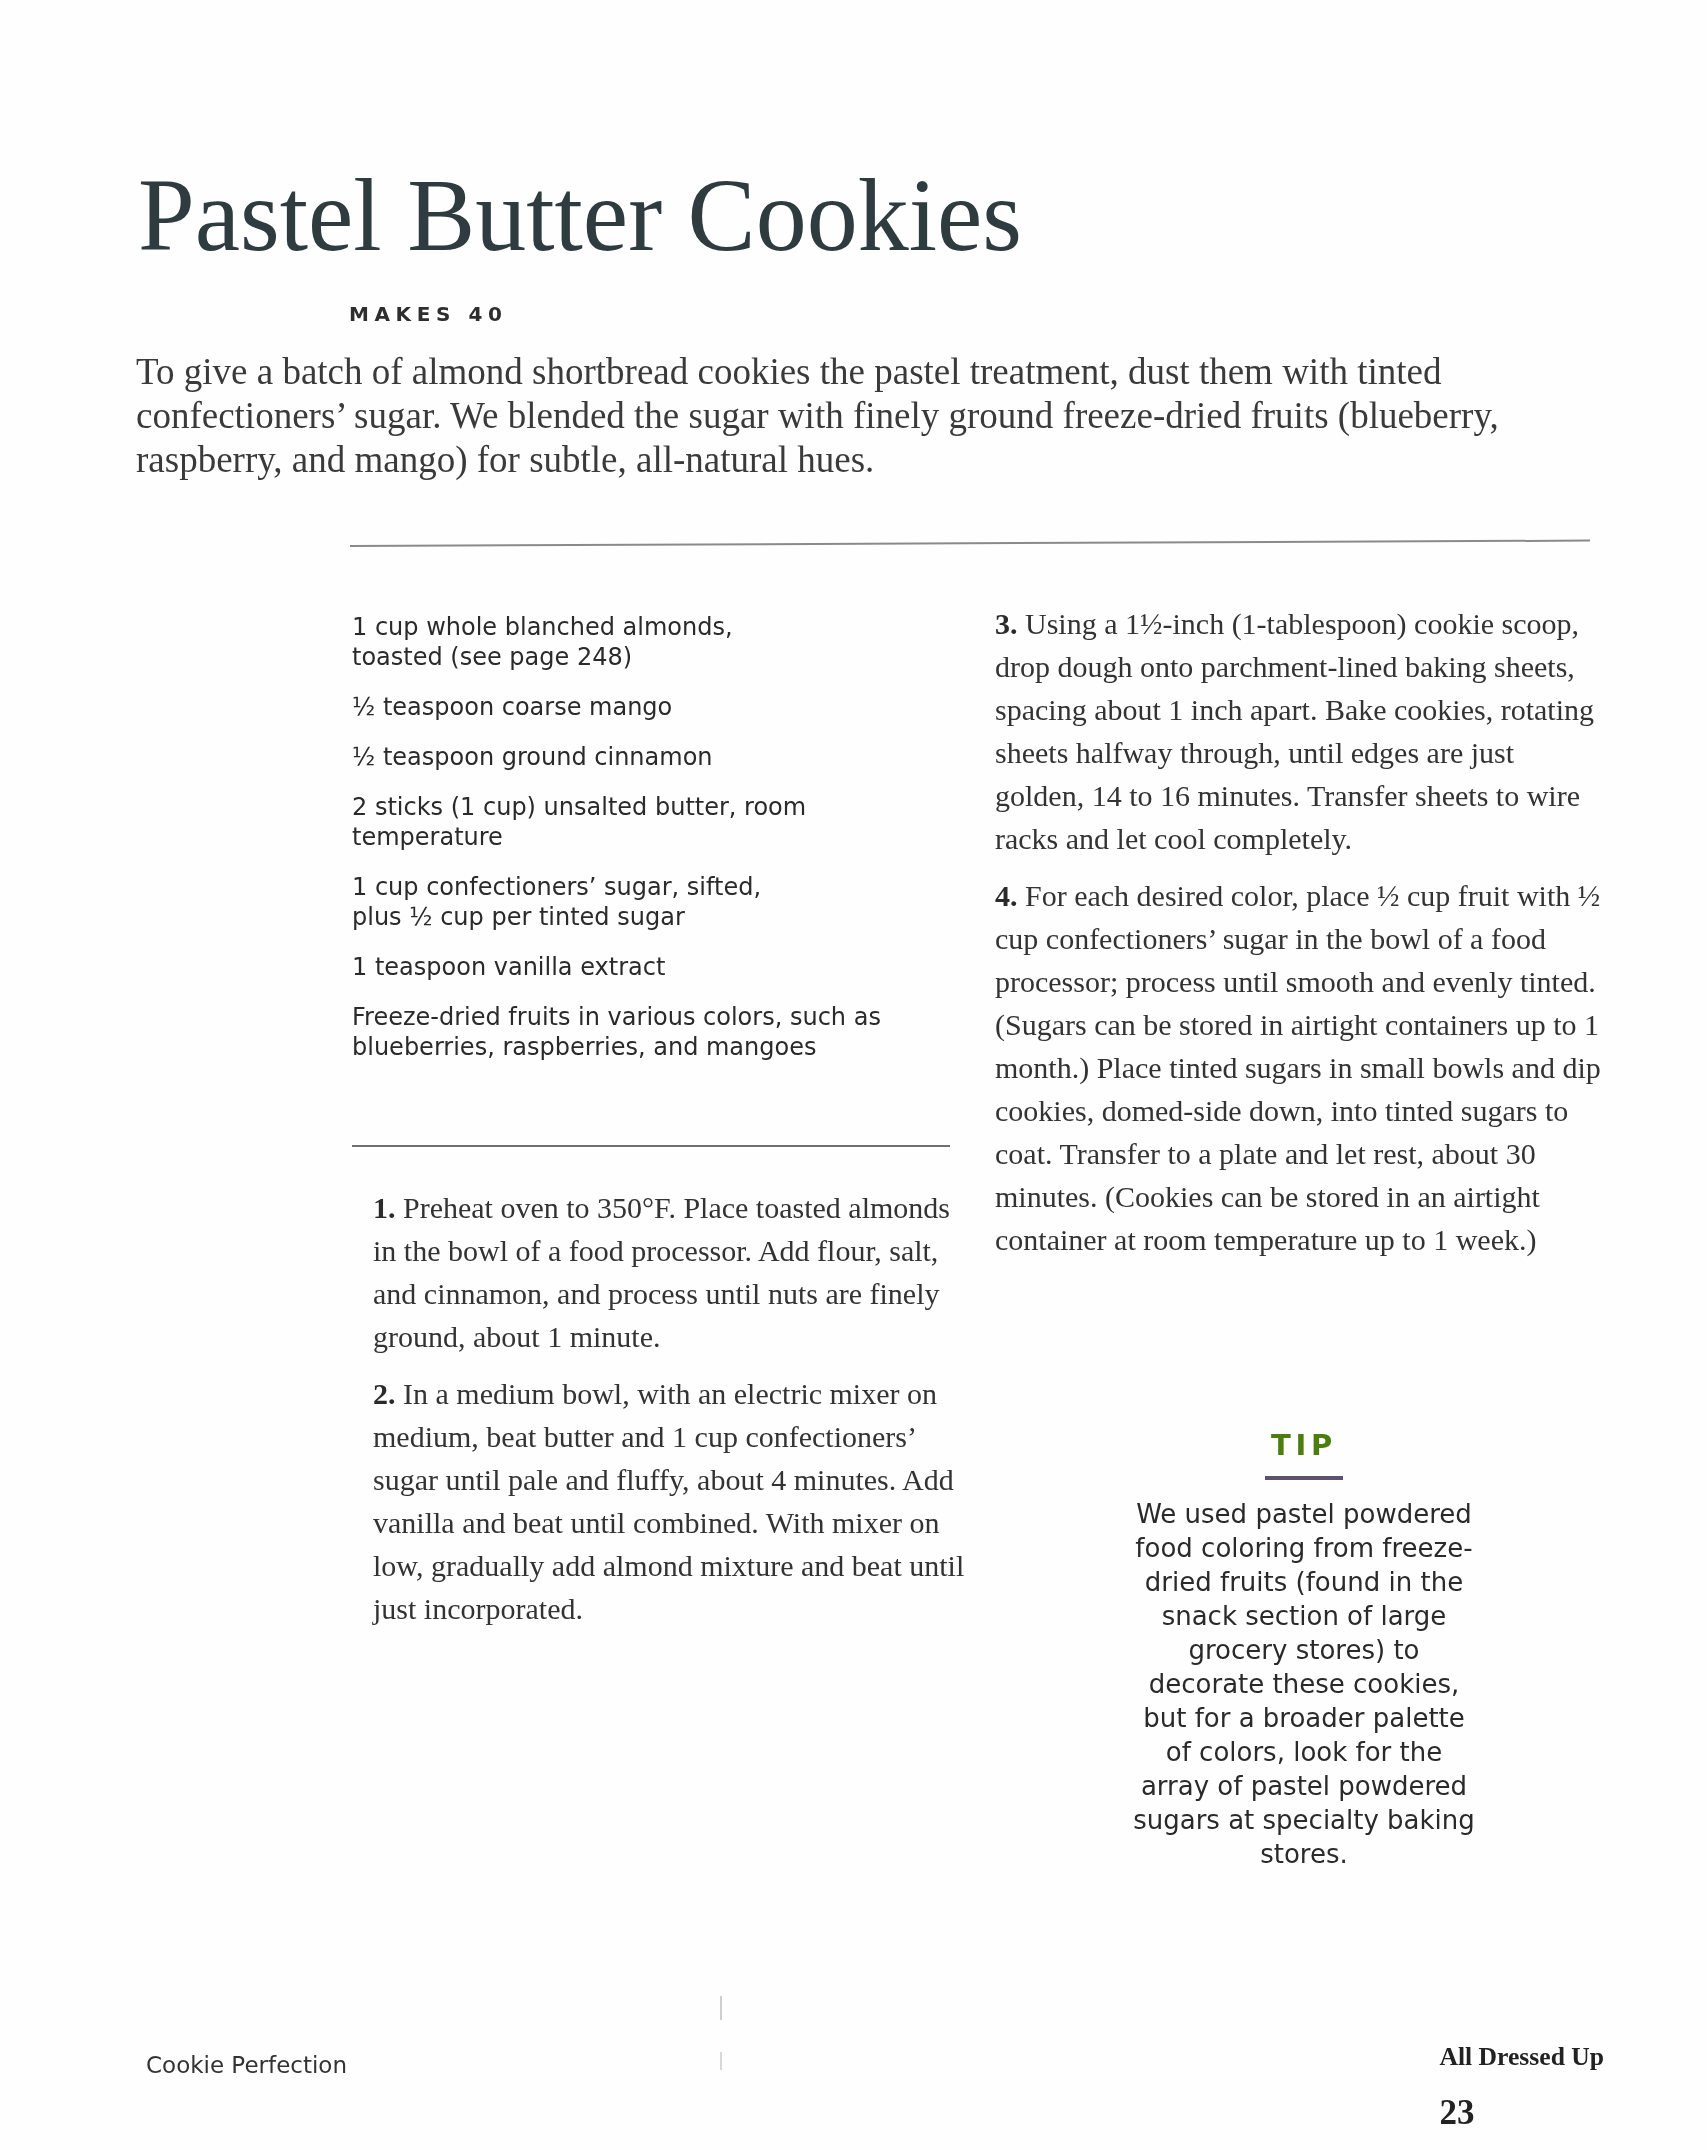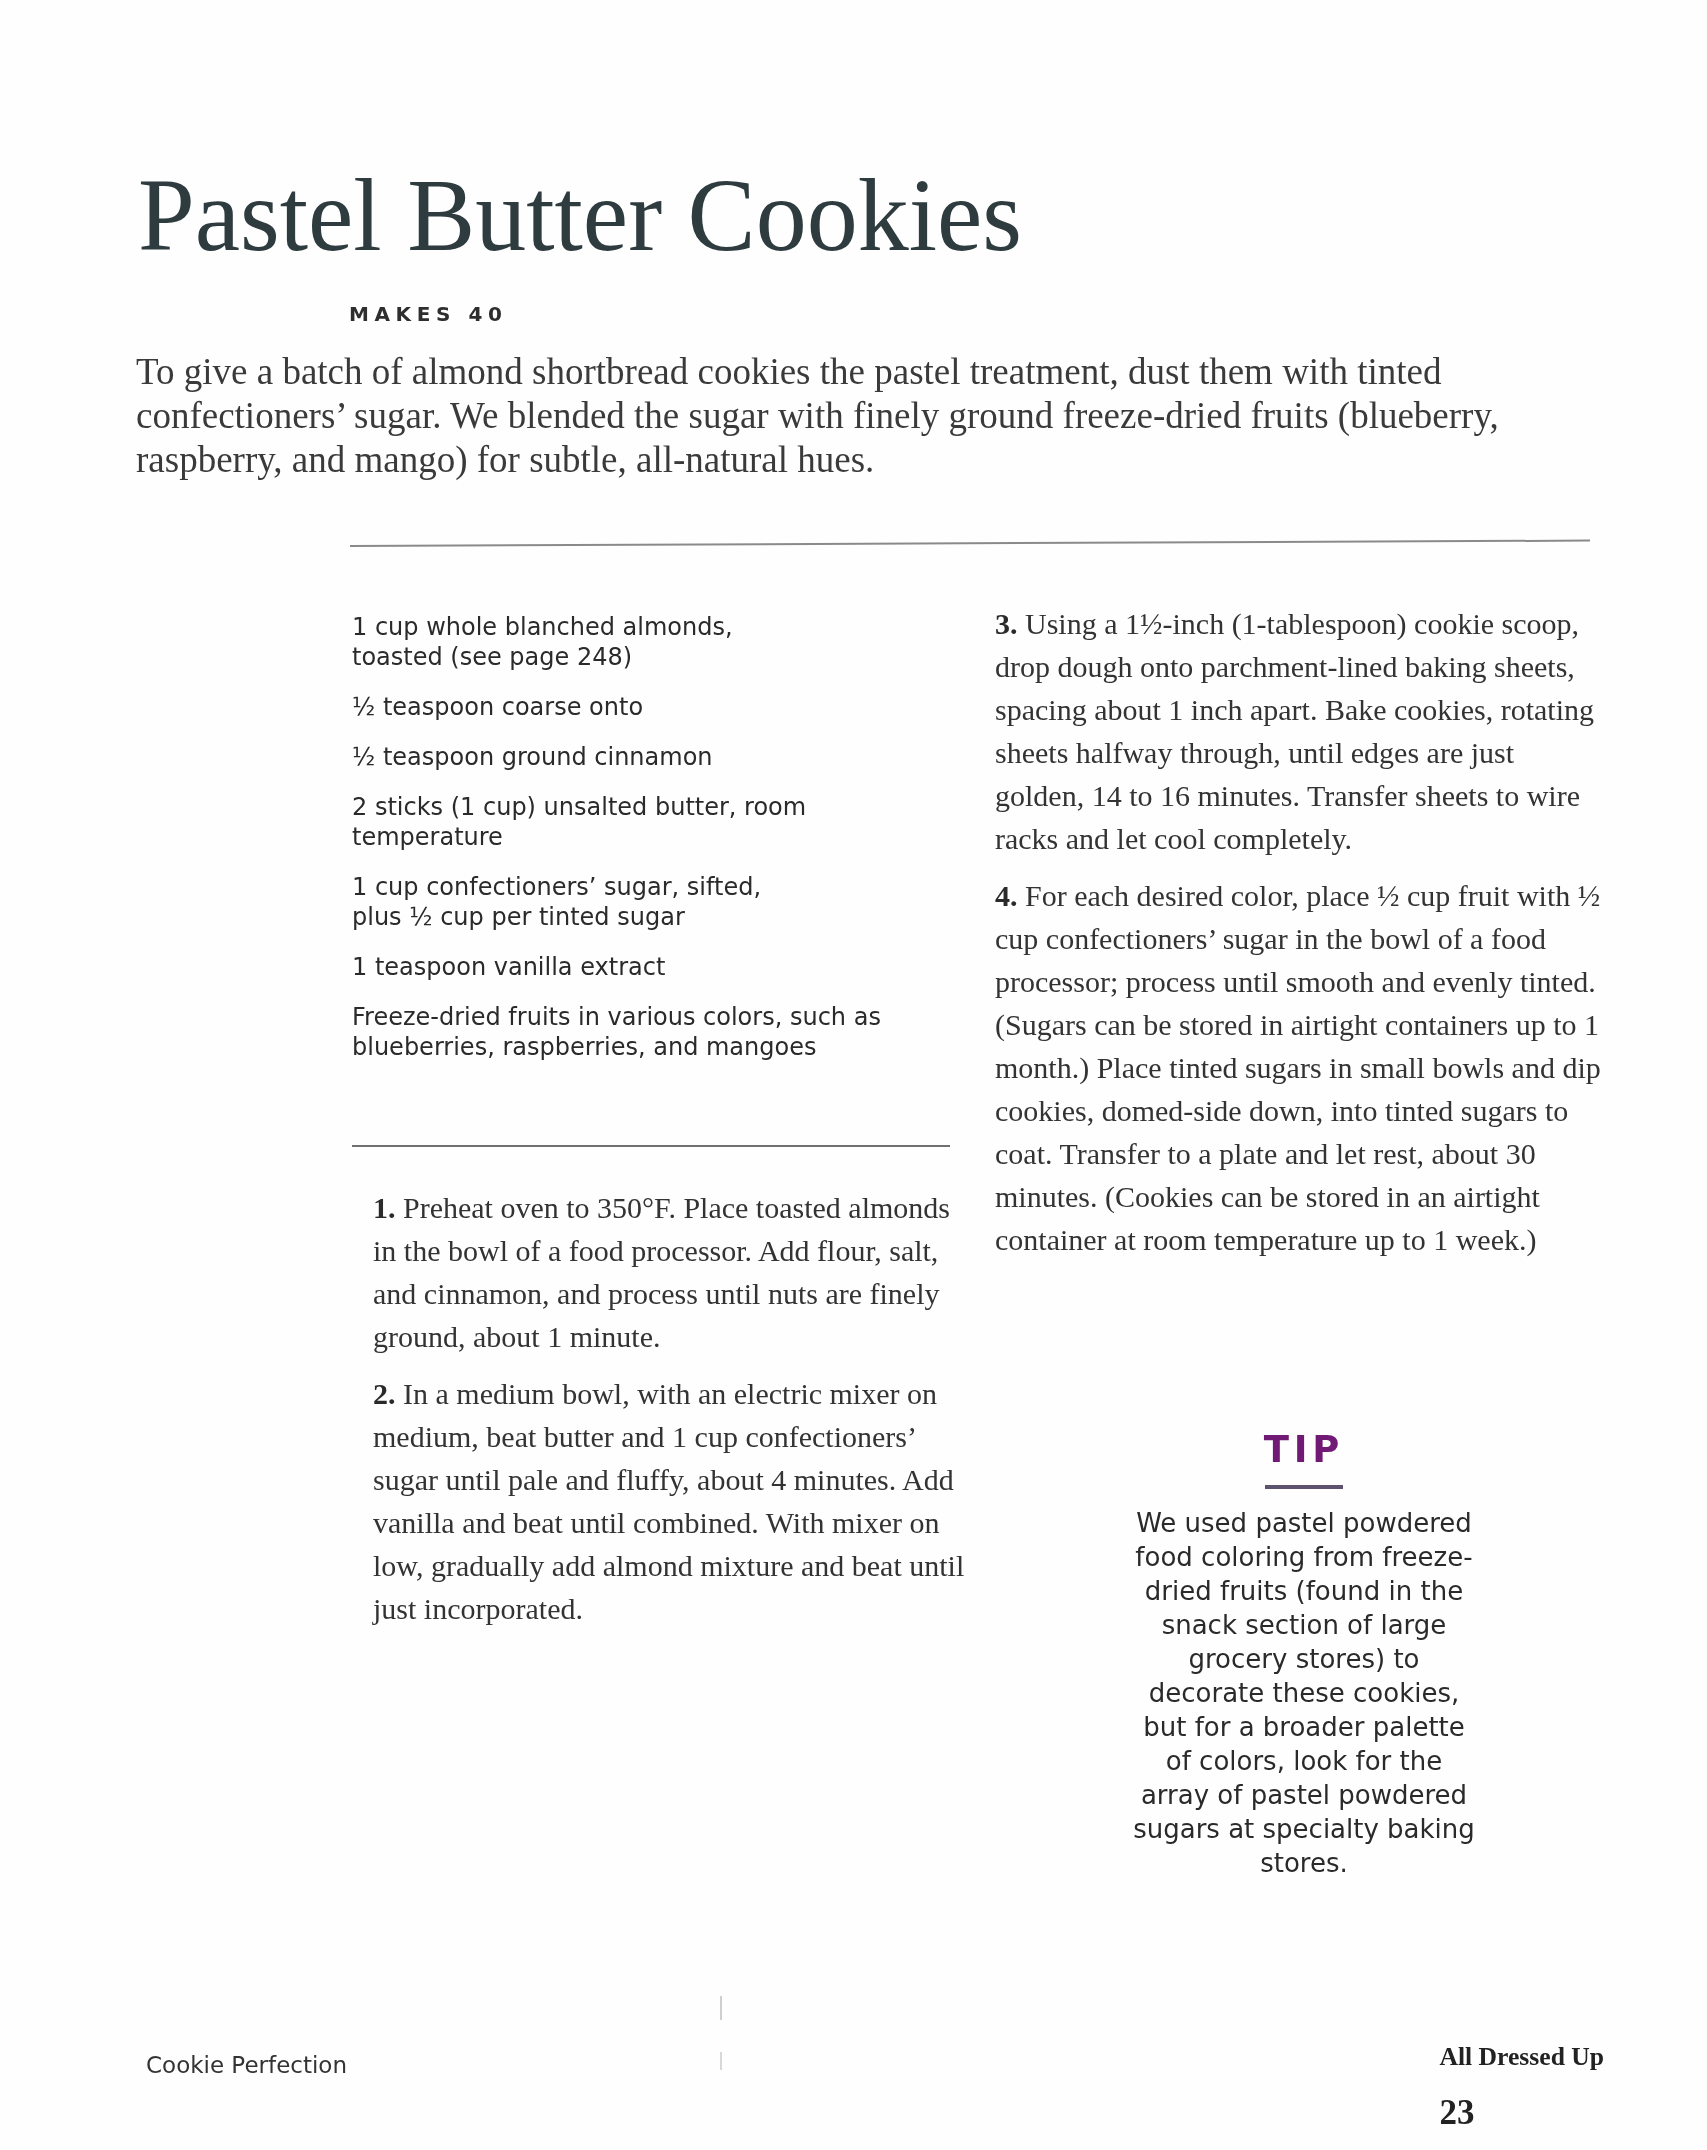--- a/index.html
+++ b/index.html
@@ -49,22 +49,22 @@
   .step .num { font-weight: bold; color: #2a2a2a; }
   .steps-left { position: absolute; left: 373px; top: 1186px; width: 592px; }
   .steps-left .step { margin-bottom: 14.4px; }
   .steps-right { position: absolute; left: 995px; top: 602px; width: 608px; }
   .steps-right .step { margin-bottom: 14.4px; }
 
   .tip {
     position: absolute; left: 1112px; top: 1428px; width: 384px; text-align: center;
   }
   .tip-label {
-    font-family: "DejaVu Sans", sans-serif; font-weight: bold; font-size: 37px;
-    letter-spacing: 4.8px; color: #701a75;
+    font-family: "DejaVu Sans", sans-serif; font-weight: bold; font-size: 29px;
+    letter-spacing: 4.8px; color: #4d7c0f;
   }
   .tip-rule {
     width: 78px; height: 3.2px; background: #5d536e; margin: 14.4px auto 17.6px auto;
   }
   .tip-body {
     font-family: "DejaVu Sans", sans-serif; font-size: 26px; line-height: 34px;
     color: #2a2a2a; width: 352px; margin: 0 auto;
   }
 
   .footer-left {
@@ -90,21 +90,21 @@
 
 <div class="page">
 
   <h1 class="title" style="margin:0;font-weight:normal;">Pastel Butter Cookies</h1>
   <div class="yield">MAKES 40</div>
   <p class="intro" style="margin:0;">To give a batch of almond shortbread cookies the pastel treatment, dust them with tinted confectioners’ sugar. We blended the sugar with finely ground freeze-dried fruits (blueberry, raspberry, and mango) for subtle, all-natural hues.</p>
   <div class="rule-top"></div>
 
   <div class="ingredients">
     <div class="ing" style="width:400px;">1 cup whole blanched almonds, toasted (see page 248)</div>
-    <div class="ing">½ teaspoon coarse onto</div>
+    <div class="ing">½ teaspoon coarse mango</div>
     <div class="ing">½ teaspoon ground cinnamon</div>
     <div class="ing" style="width:480px;">2 sticks (1 cup) unsalted butter, room temperature</div>
     <div class="ing" style="width:432px;">1 cup confectioners’ sugar, sifted, plus ½ cup per tinted sugar</div>
     <div class="ing">1 teaspoon vanilla extract</div>
     <div class="ing" style="width:576px;">Freeze-dried fruits in various colors, such as blueberries, raspberries, and mangoes</div>
   </div>
   <div class="rule-mid"></div>
 
   <div class="steps-left">
     <p class="step" style="margin-top:0;">

